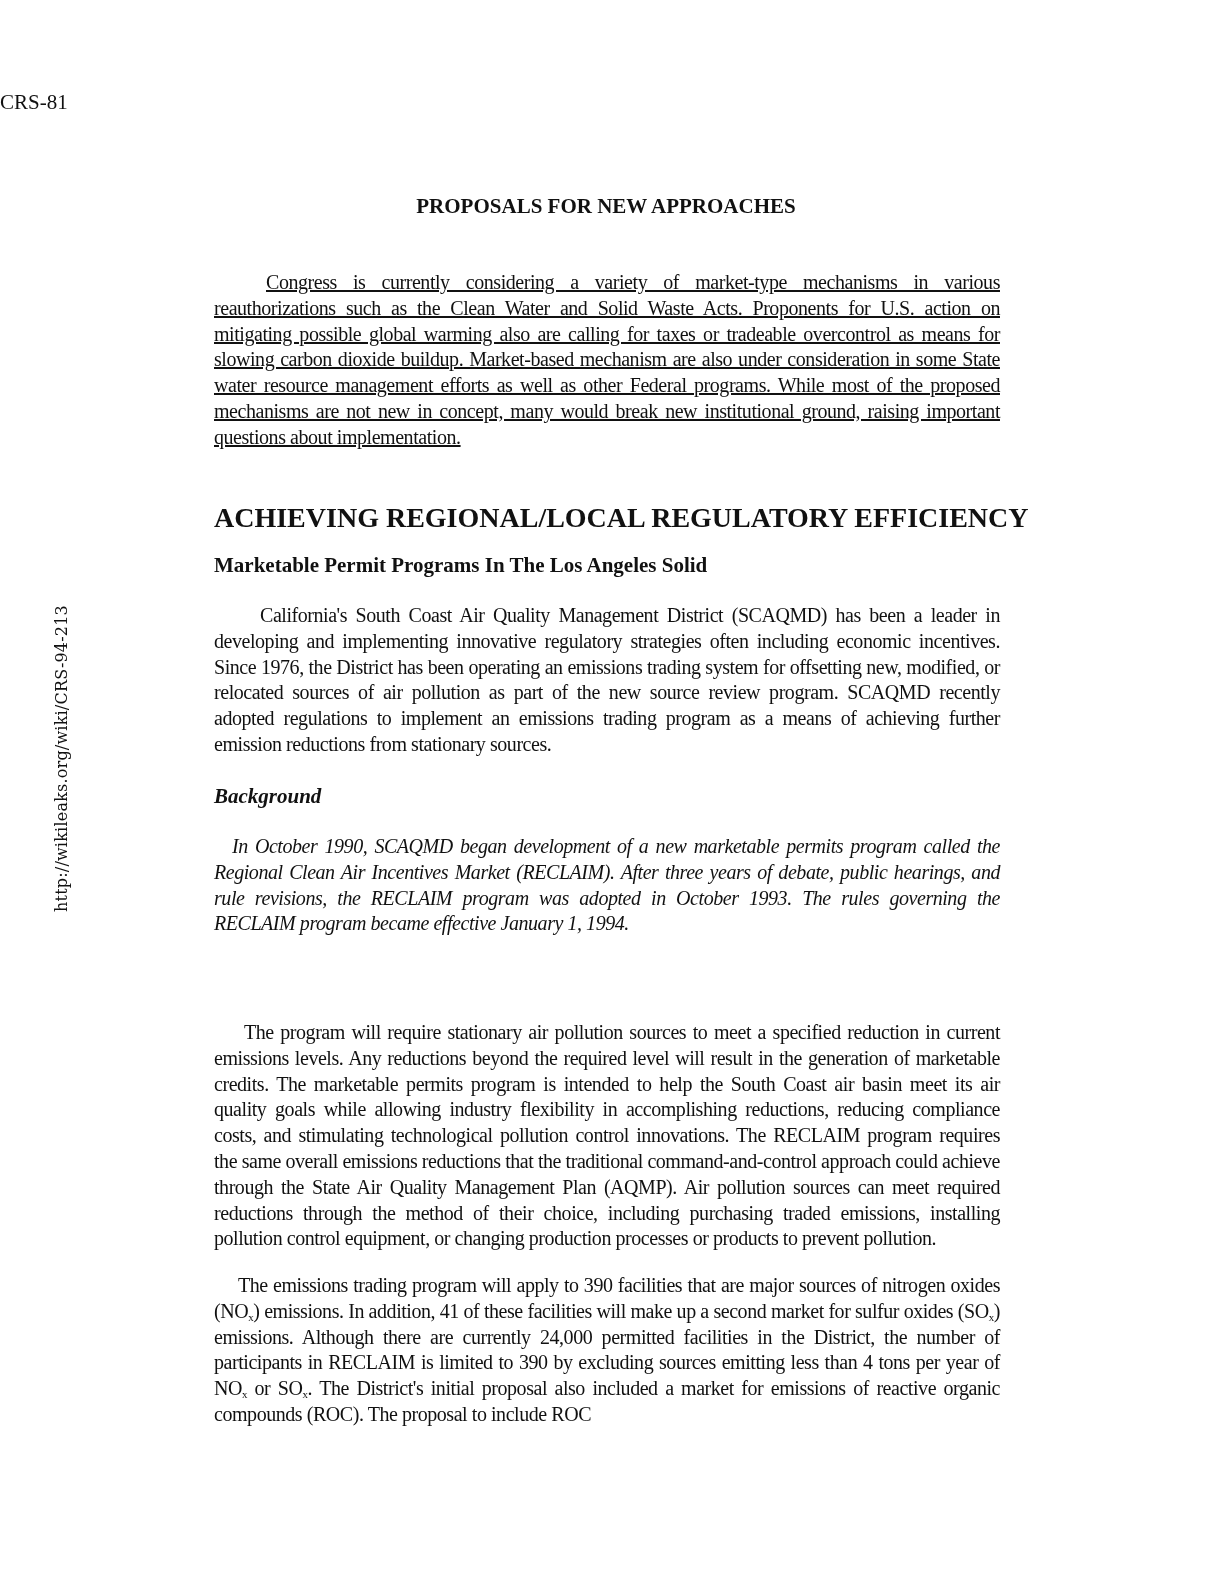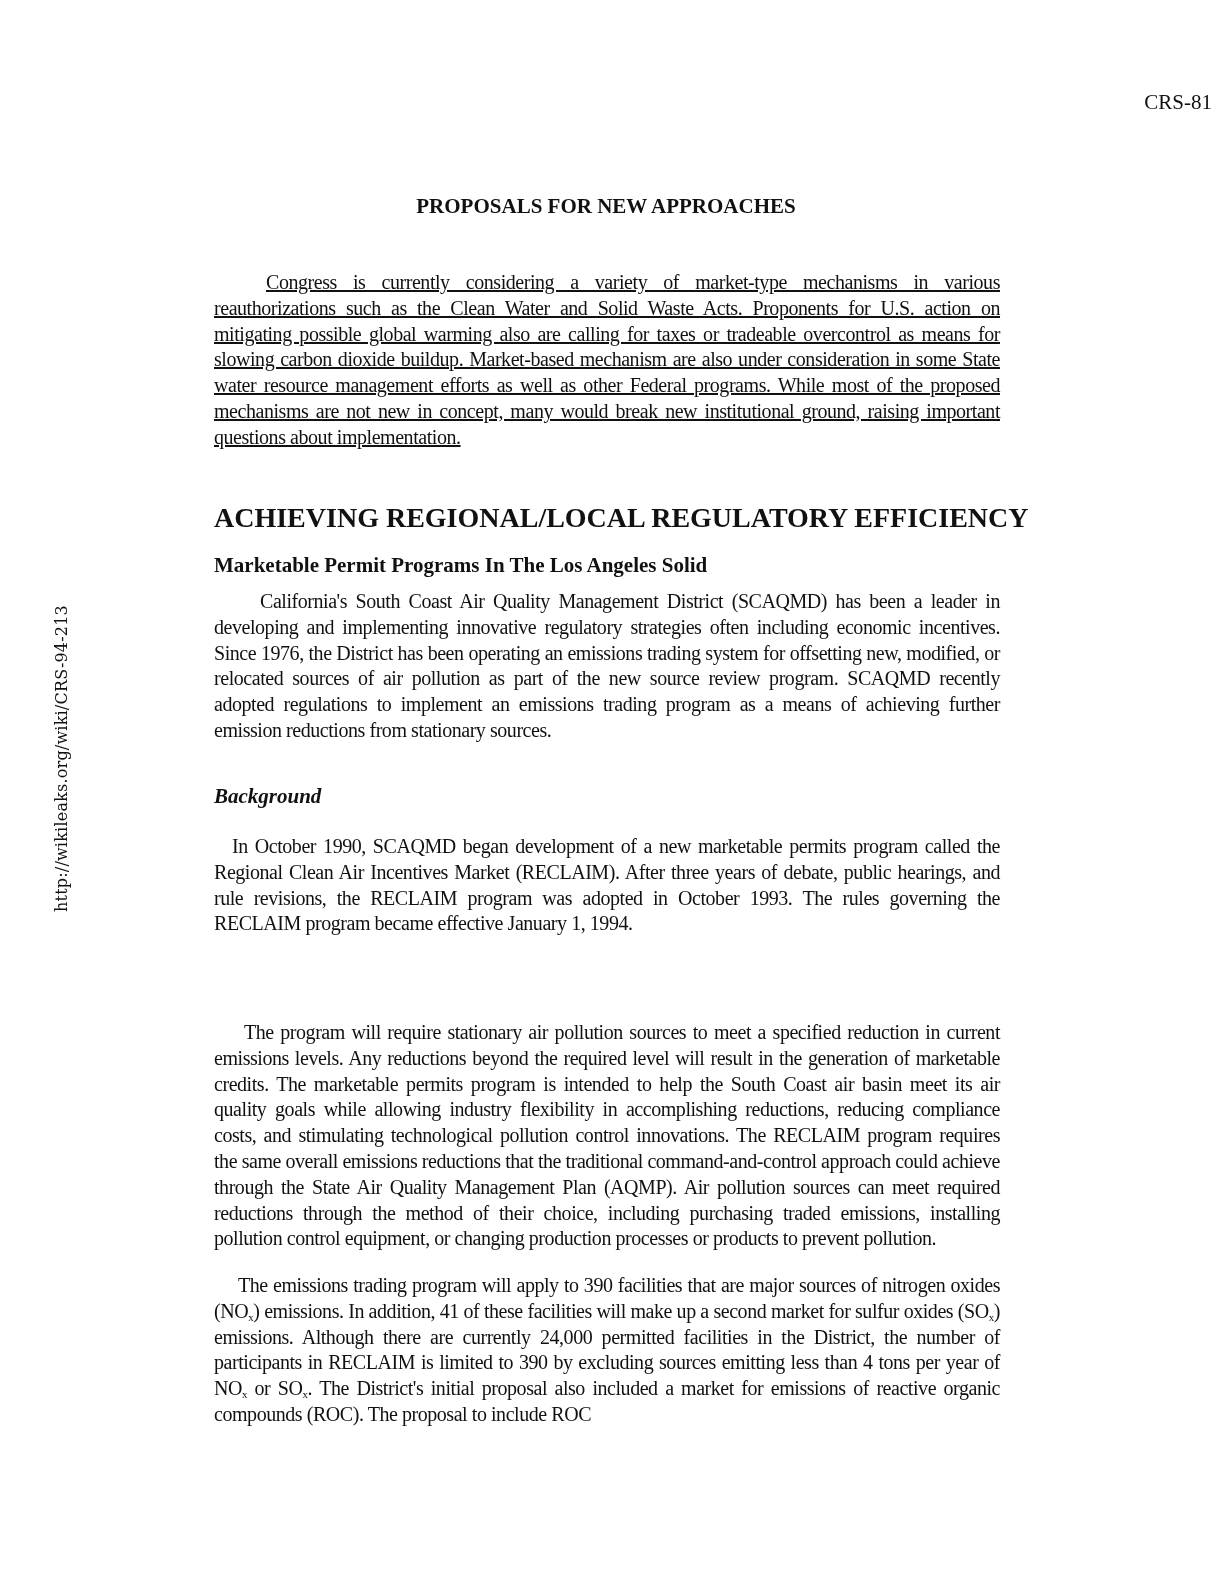--- a/index.html
+++ b/index.html
@@ -1,18 +1,18 @@
 <!DOCTYPE html>
 <html><head>
 <meta charset="utf-8">
 <style>
   html, body { margin: 0; padding: 0; background: #ffffff; }
   body { width: 1224px; height: 1584px; position: relative; overflow: hidden;
          font-family: "Liberation Serif", "DejaVu Serif", serif; color: #111; }
-  .page-number { position: absolute; top: 90px; left: 0; width: 1212px; text-align: right;
+  .page-number { position: absolute; top: 90px; left: 0; width: 1212px; text-align: left;
                  font-size: 21px; }
   .main-title { position: absolute; top: 194px; left: 0; width: 1212px; text-align: center;
                 font-size: 21px; font-weight: bold; }
   .body { position: absolute; left: 214px; width: 786px; font-size: 20px; line-height: 25.8px;
           letter-spacing: -0.45px; text-align: justify; }
   .body p { margin: 0; }
   .indent1 { text-indent: 52px; }
   .indent2 { text-indent: 46px; }
   .indent3 { text-indent: 18px; }
   .indent4 { text-indent: 30px; }
@@ -36,27 +36,27 @@
   <div class="main-title">PROPOSALS FOR NEW APPROACHES</div>
 
   <div class="body" style="top: 270px; text-decoration: underline;">
     <p class="indent1">Congress is currently considering a variety of market-type mechanisms in various reauthorizations such as the Clean Water and Solid Waste Acts.  Proponents for U.S. action on mitigating possible global warming also are calling for taxes or tradeable overcontrol as means for slowing carbon dioxide buildup.  Market-based mechanism are also under consideration in some State water resource management efforts as well as other Federal programs.  While most of the proposed mechanisms are not new in concept, many would break new institutional ground, raising important questions about implementation.</p>
   </div>
 
   <div class="h1" style="top: 502px;">ACHIEVING REGIONAL/LOCAL REGULATORY EFFICIENCY</div>
 
   <div class="h2" style="top: 553px;">Marketable Permit Programs In The Los Angeles Solid</div>
 
-  <div class="body" style="top: 589px;">
+  <div class="body" style="top: 603px;">
     <p class="indent2">California's South Coast Air Quality Management District (SCAQMD) has been a leader in developing and implementing innovative regulatory strategies often including economic incentives.  Since 1976, the District has been operating an emissions trading system for offsetting new, modified, or relocated sources of air pollution as part of the new source review program. SCAQMD recently adopted regulations to implement an emissions trading program as a means of achieving further emission reductions from stationary sources.</p>
   </div>
 
   <div class="h3" style="top: 784px; text-align: center;">Background</div>
 
-  <div class="body" style="top: 834px;">
+  <div class="body" style="top: 834px; font-style: italic;">
     <p class="indent3">In October 1990, SCAQMD began development of a new marketable permits program called the Regional Clean Air Incentives Market (RECLAIM).  After three years of debate, public hearings, and rule revisions, the RECLAIM program was adopted in October 1993.  The rules governing the RECLAIM program became effective January 1, 1994.</p>
   </div>
 
   <div class="body" style="top: 1020px;">
     <p class="indent4">The program will require stationary air pollution sources to meet a specified reduction in current emissions levels.  Any reductions beyond the required level will result in the generation of marketable credits.  The marketable permits program is intended to help the South Coast air basin meet its air quality goals while allowing industry flexibility in accomplishing reductions, reducing compliance costs, and stimulating technological pollution control innovations.  The RECLAIM program requires the same overall emissions reductions that the traditional command-and-control approach could achieve through the State Air Quality Management Plan (AQMP). Air pollution sources can meet required reductions through the method of their choice, including purchasing traded emissions, installing pollution control equipment, or changing production processes or products to prevent pollution.</p>
   </div>
 
   <div class="body" style="top: 1273px;">
     <p class="indent5"><span>The emissions trading program will apply to 390 facilities that are major sources of nitrogen oxides (NO</span><sub>x</sub><span>) emissions.  In addition, 41 of these facilities will make up a second market for sulfur oxides (SO</span><sub>x</sub><span>) emissions.  Although there are currently 24,000 permitted facilities in the District, the number of participants in RECLAIM is limited to 390 by excluding sources emitting less than 4 tons per year of NO</span><sub>x</sub><span> or SO</span><sub>x</sub><span>. The District's initial proposal also included a market for emissions of reactive organic compounds (ROC).  The proposal to include ROC</span></p>
   </div>

